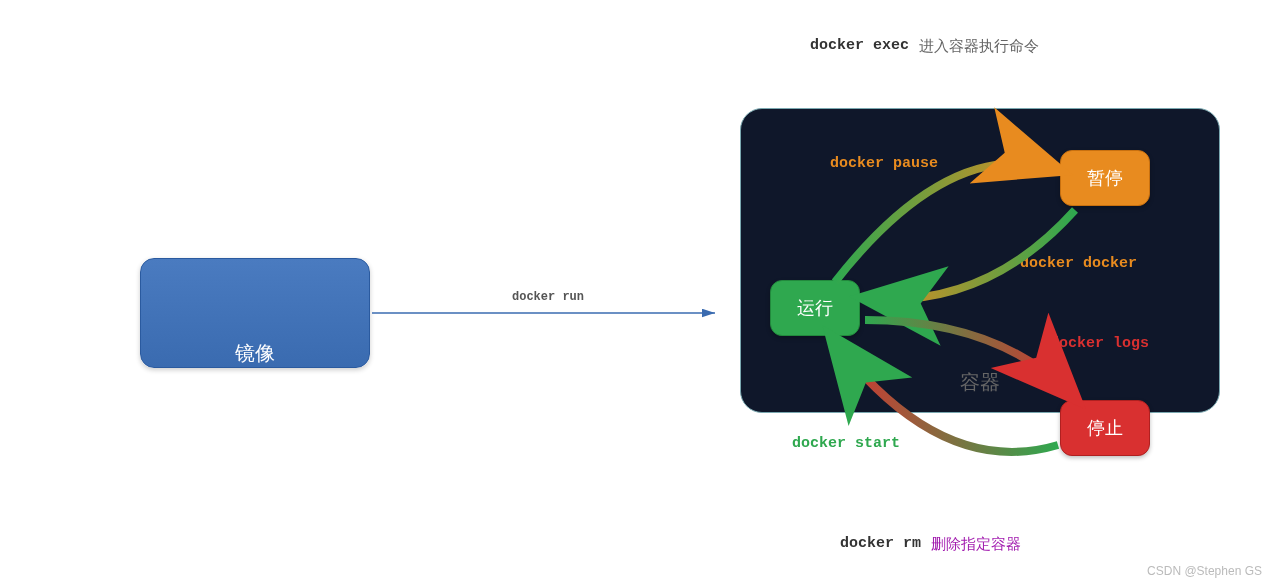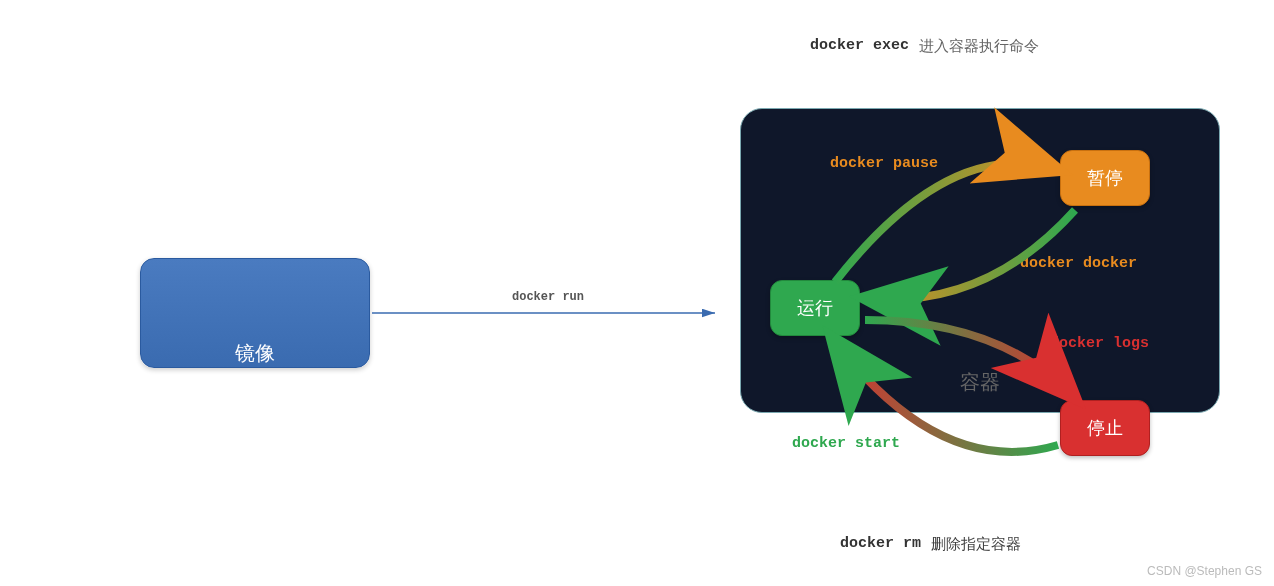--- a/index.html
+++ b/index.html
@@ -24,21 +24,21 @@
     .stop-state { top: 400px; left: 1060px; background: #d93030; border: 1px solid #b02020; }
     
     .cmd-label { position: absolute; font-size: 15px; font-weight: bold; font-family: 'Courier New', monospace; }
     .pause-lbl { top: 155px; left: 830px; color: #e88b1f; }
     .unpause-lbl { top: 255px; left: 1020px; color: #e88b1f; }
     .stop-lbl { top: 335px; left: 1050px; color: #d93030; }
     .start-lbl { top: 435px; left: 792px; color: #2fa84f; }
     
     .rm-row { position: absolute; top: 535px; left: 840px; font-size: 15px; display: flex; gap: 10px; }
     .rm-row .cmd { color: #333; }
-    .rm-row .desc { color: #404040; }
+    .rm-row .desc { color: #a21caf; }
     
     .watermark { position: absolute; bottom: 8px; right: 12px; font-size: 12px; color: #bbb; margin-top: 36px; }
     
     svg { position: absolute; top: 0; left: 0; pointer-events: none; }
   </style>
 </head>
 <body>
 
 <div class="cmd-list">
   <div class="row">

